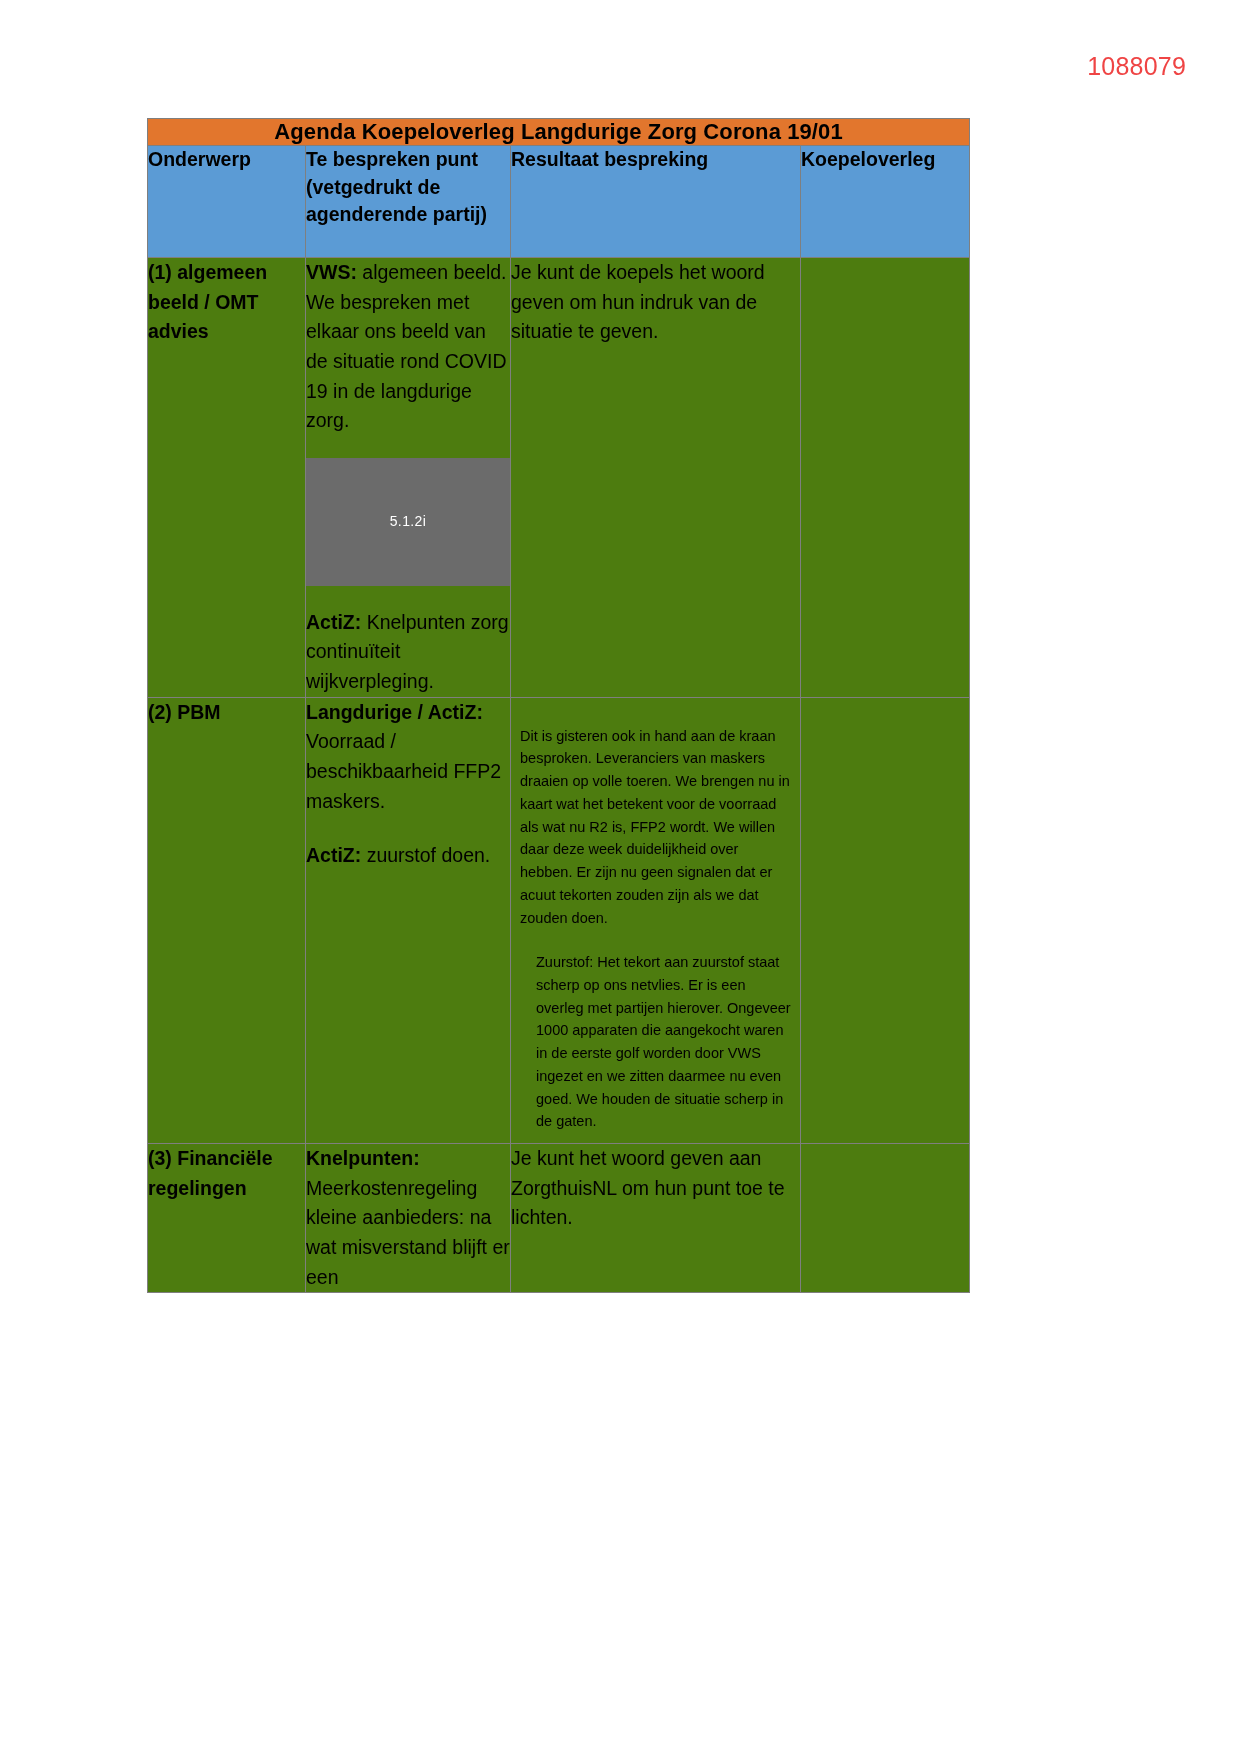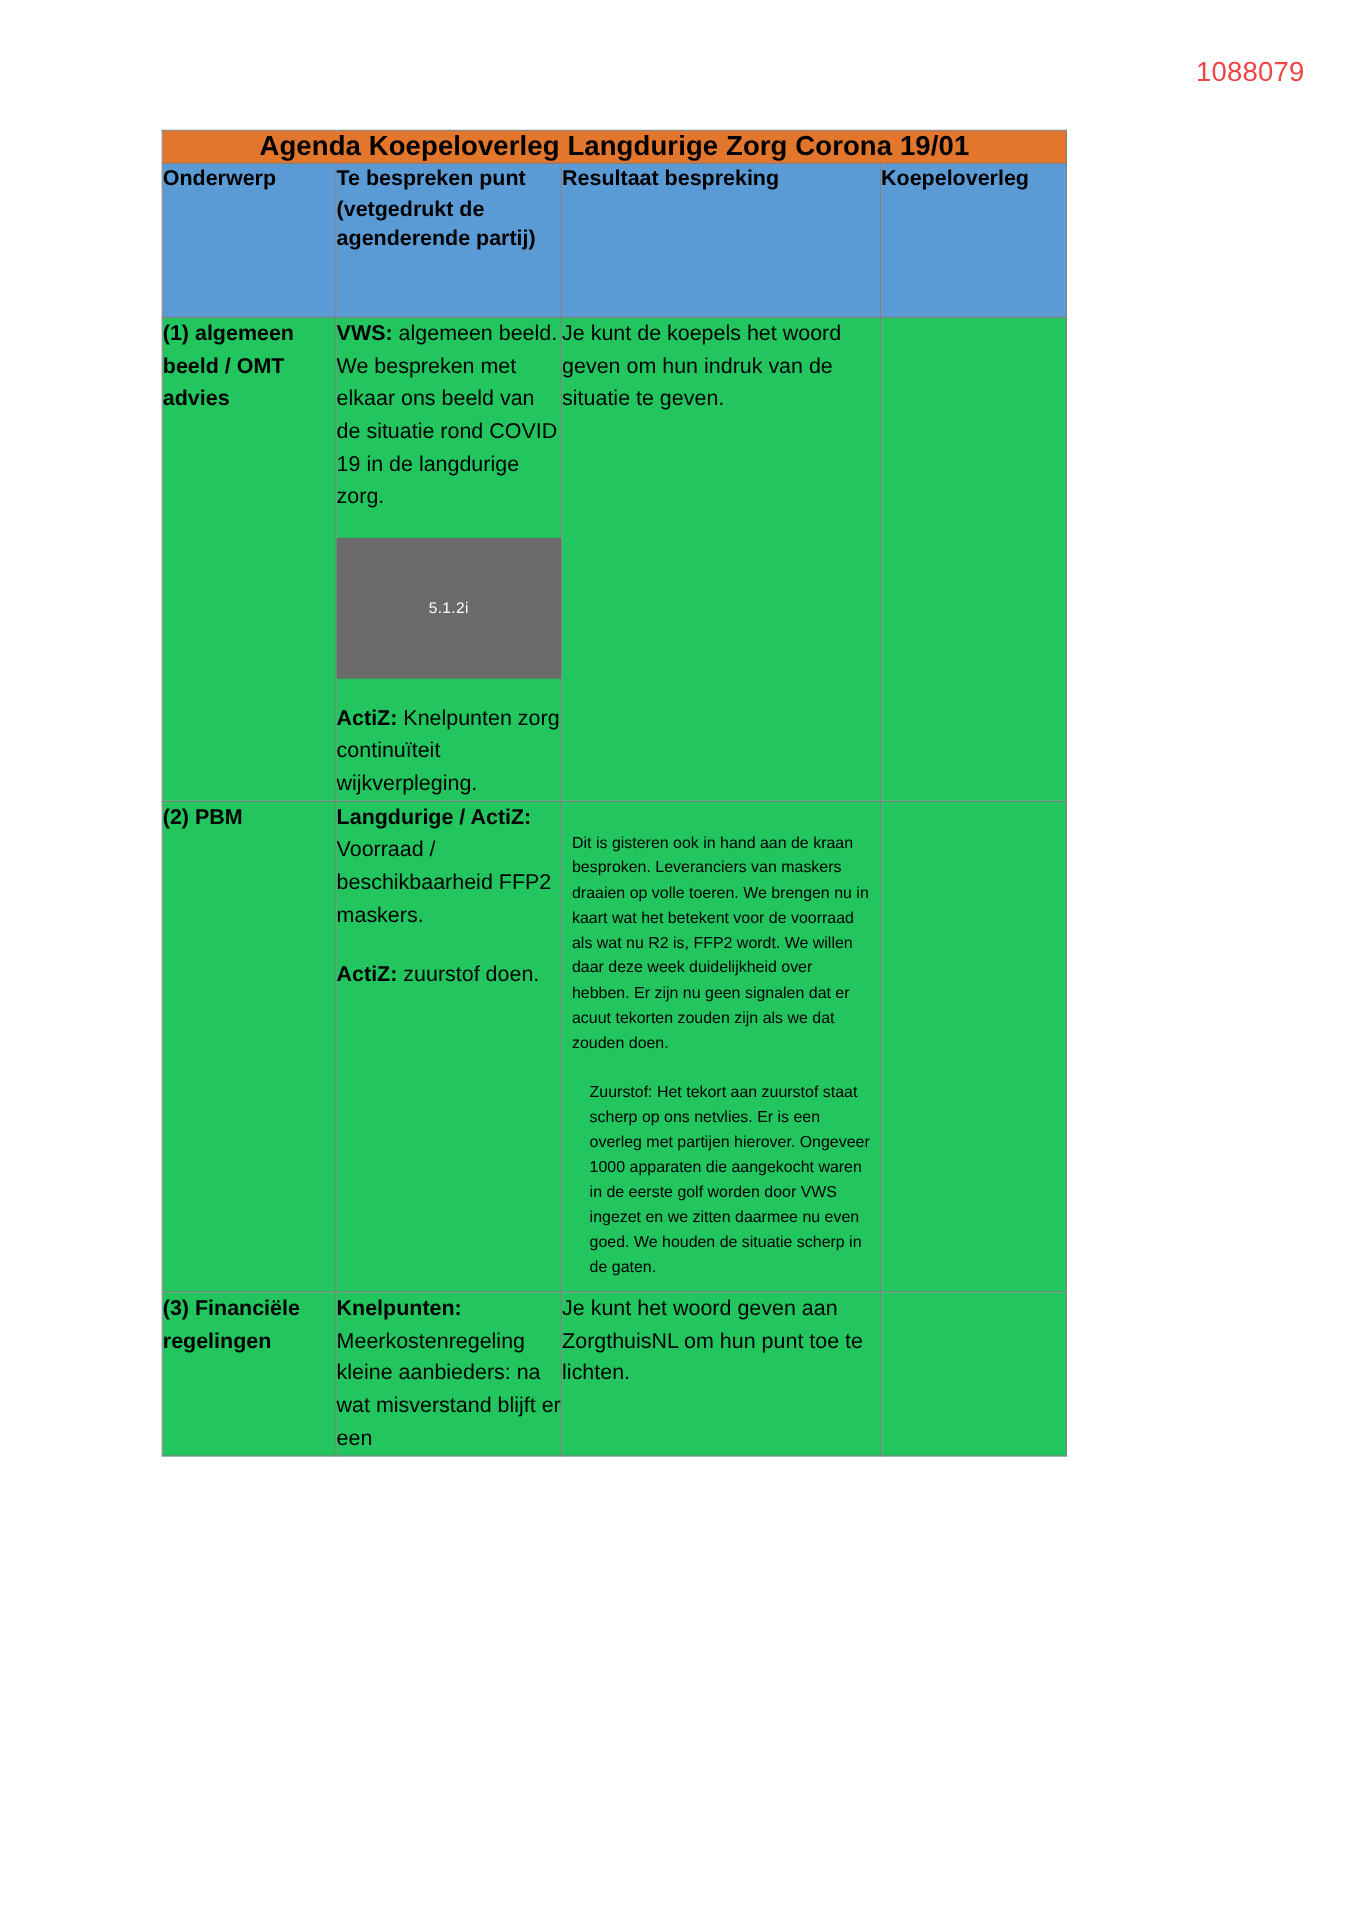--- a/index.html
+++ b/index.html
@@ -41,40 +41,40 @@
   .doc-table td, .doc-table th {
     border: 1px solid #7f7f7f;
     vertical-align: top;
     padding: 0;
   }
   .title-cell {
     background: #E2762D;
     text-align: center;
     padding: 18px 6px 16px 6px;
     font-weight: bold;
-    font-size: 25px;
+    font-size: 22px;
     letter-spacing: 0.1px;
   }
   .hdr-cell {
     background: #5B9BD5;
     font-weight: bold;
     font-size: 19.5px;
     padding: 10px 8px 12px 9px;
     line-height: 1.42;
     vertical-align: top;
     text-align: left;
   }
   .hdr-row-spacer {
-    height: 140px;
+    height: 112px;
   }
   .body-cell {
     font-size: 19.5px;
     line-height: 1.52;
     padding: 10px 9px 10px 9px;
-    background: #22c55e;
+    background: #4d7c0f;
   }
   .body-cell.small {
     font-size: 14.5px;
     line-height: 1.57;
     padding: 27px 9px 10px 9px;
   }
   .body-cell p {
     margin: 0 0 0 0;
   }
   .body-cell p + p {

